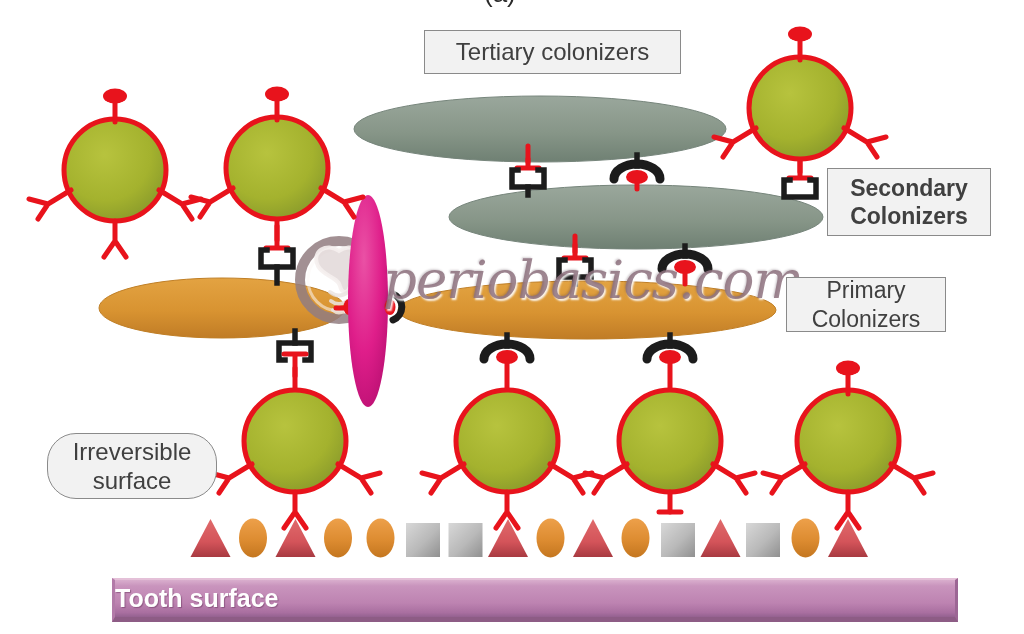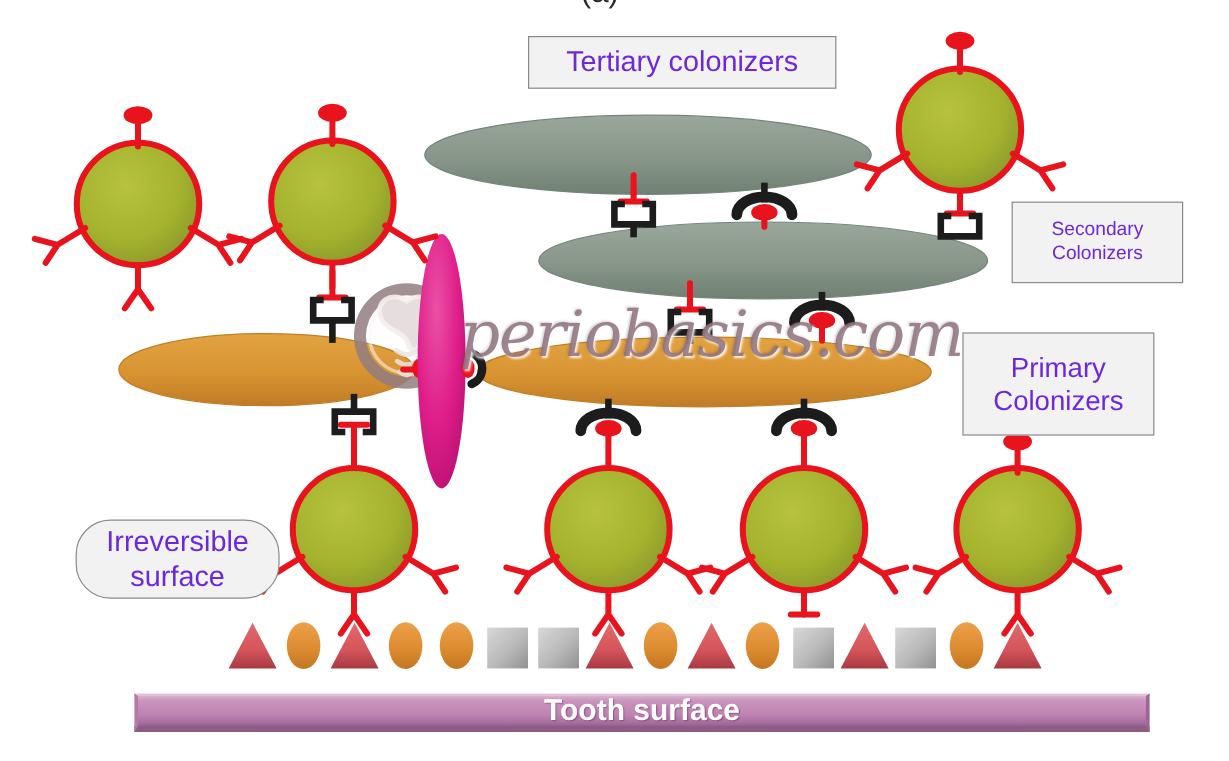--- a/index.html
+++ b/index.html
@@ -8,31 +8,31 @@
   .stage svg{position:absolute;left:0;top:0;}
 
   
   .st-red{stroke:#e8131c;stroke-width:5;fill:none;stroke-linecap:round;stroke-linejoin:round;}
   .fill-red{fill:#e8131c;stroke:none;}
   .st-blk{stroke:#1c1c1c;stroke-width:5.5;fill:none;stroke-linecap:square;}
   .st-blk-cap{stroke:#1c1c1c;stroke-width:9;fill:none;stroke-linecap:round;}
   .coc{fill:url(#gCoc);stroke:#e8131c;stroke-width:5;}
 
   
-  .lbl{position:absolute;background:#f2f2f2;border:1.6px solid #8a8a8a;color:#6d28d9;
+  .lbl{position:absolute;background:#f2f2f2;border:1.6px solid #8a8a8a;color:#404040;
        box-sizing:border-box;display:flex;flex-direction:column;align-items:center;
-       justify-content:center;text-align:right;line-height:1.22;z-index:30;margin-left:16px;}
+       justify-content:center;text-align:right;line-height:1.22;z-index:30;}
   .lbl span{display:block;white-space:nowrap;}
 
   
-  .tooth-bar{position:absolute;left:112px;top:578px;width:846px;height:32px;box-sizing:border-box;
+  .tooth-bar{position:absolute;left:112px;top:578px;width:846px;height:44px;box-sizing:border-box;
      background:linear-gradient(180deg,#d9aecd 0%,#c994bd 16%,#bd83b1 62%,#a96fa0 88%,#946190 100%);
      border-top:2px solid #e4c0d8;border-bottom:5px solid #8d5c85;
      border-left:3px solid #b27aa8;border-right:3px solid #9c6694;
-     display:flex;align-items:center;justify-content:center;z-index:25;}
+     display:flex;align-items:center;justify-content:flex-start;z-index:25;}
   .tooth-bar span{color:#ffffff;font-weight:bold;font-size:25px;
      text-shadow:1px 1px 1px rgba(90,40,80,.45);}
 
   
   .wm-text{position:absolute;left:383px;top:249px;z-index:20;
      font-family:"DejaVu Serif",serif;font-style:italic;font-size:53px;
      color:rgba(141,113,126,0.85);white-space:nowrap;letter-spacing:-1px;
      text-shadow:1.5px 1.5px 2px rgba(255,255,255,0.9),-1px -1px 2px rgba(80,60,70,0.25);}
 
   
@@ -241,25 +241,25 @@
         <use href="#fimR" x="891" y="464"></use>
       <use href="#fimB" x="848" y="492"></use>
     </g>
   </svg>
 
   <div class="wm-text">periobasics.com</div>
 
   <div class="lbl" style="left:424px;top:30px;width:257px;height:44px;font-size:24px;">
     <span>Tertiary colonizers</span>
   </div>
-  <div class="lbl" style="left:827px;top:168px;width:143px;height:68px;font-size:16px;">
+  <div class="lbl" style="left:827px;top:168px;width:164px;height:68px;font-size:23px;font-weight:bold;">
     <span>Secondary</span>
     <span>Colonizers</span>
   </div>
-  <div class="lbl" style="left:786px;top:277px;width:160px;height:86px;font-size:23px;">
+  <div class="lbl" style="left:786px;top:277px;width:160px;height:55px;font-size:23px;">
     <span>Primary</span>
     <span>Colonizers</span>
   </div>
   <div class="lbl" style="left:47px;top:433px;width:170px;height:66px;font-size:24px;border-radius:29px;">
     <span>Irreversible</span>
     <span>surface</span>
   </div>
 
   <div class="tooth-bar">
     <span>Tooth surface</span>

